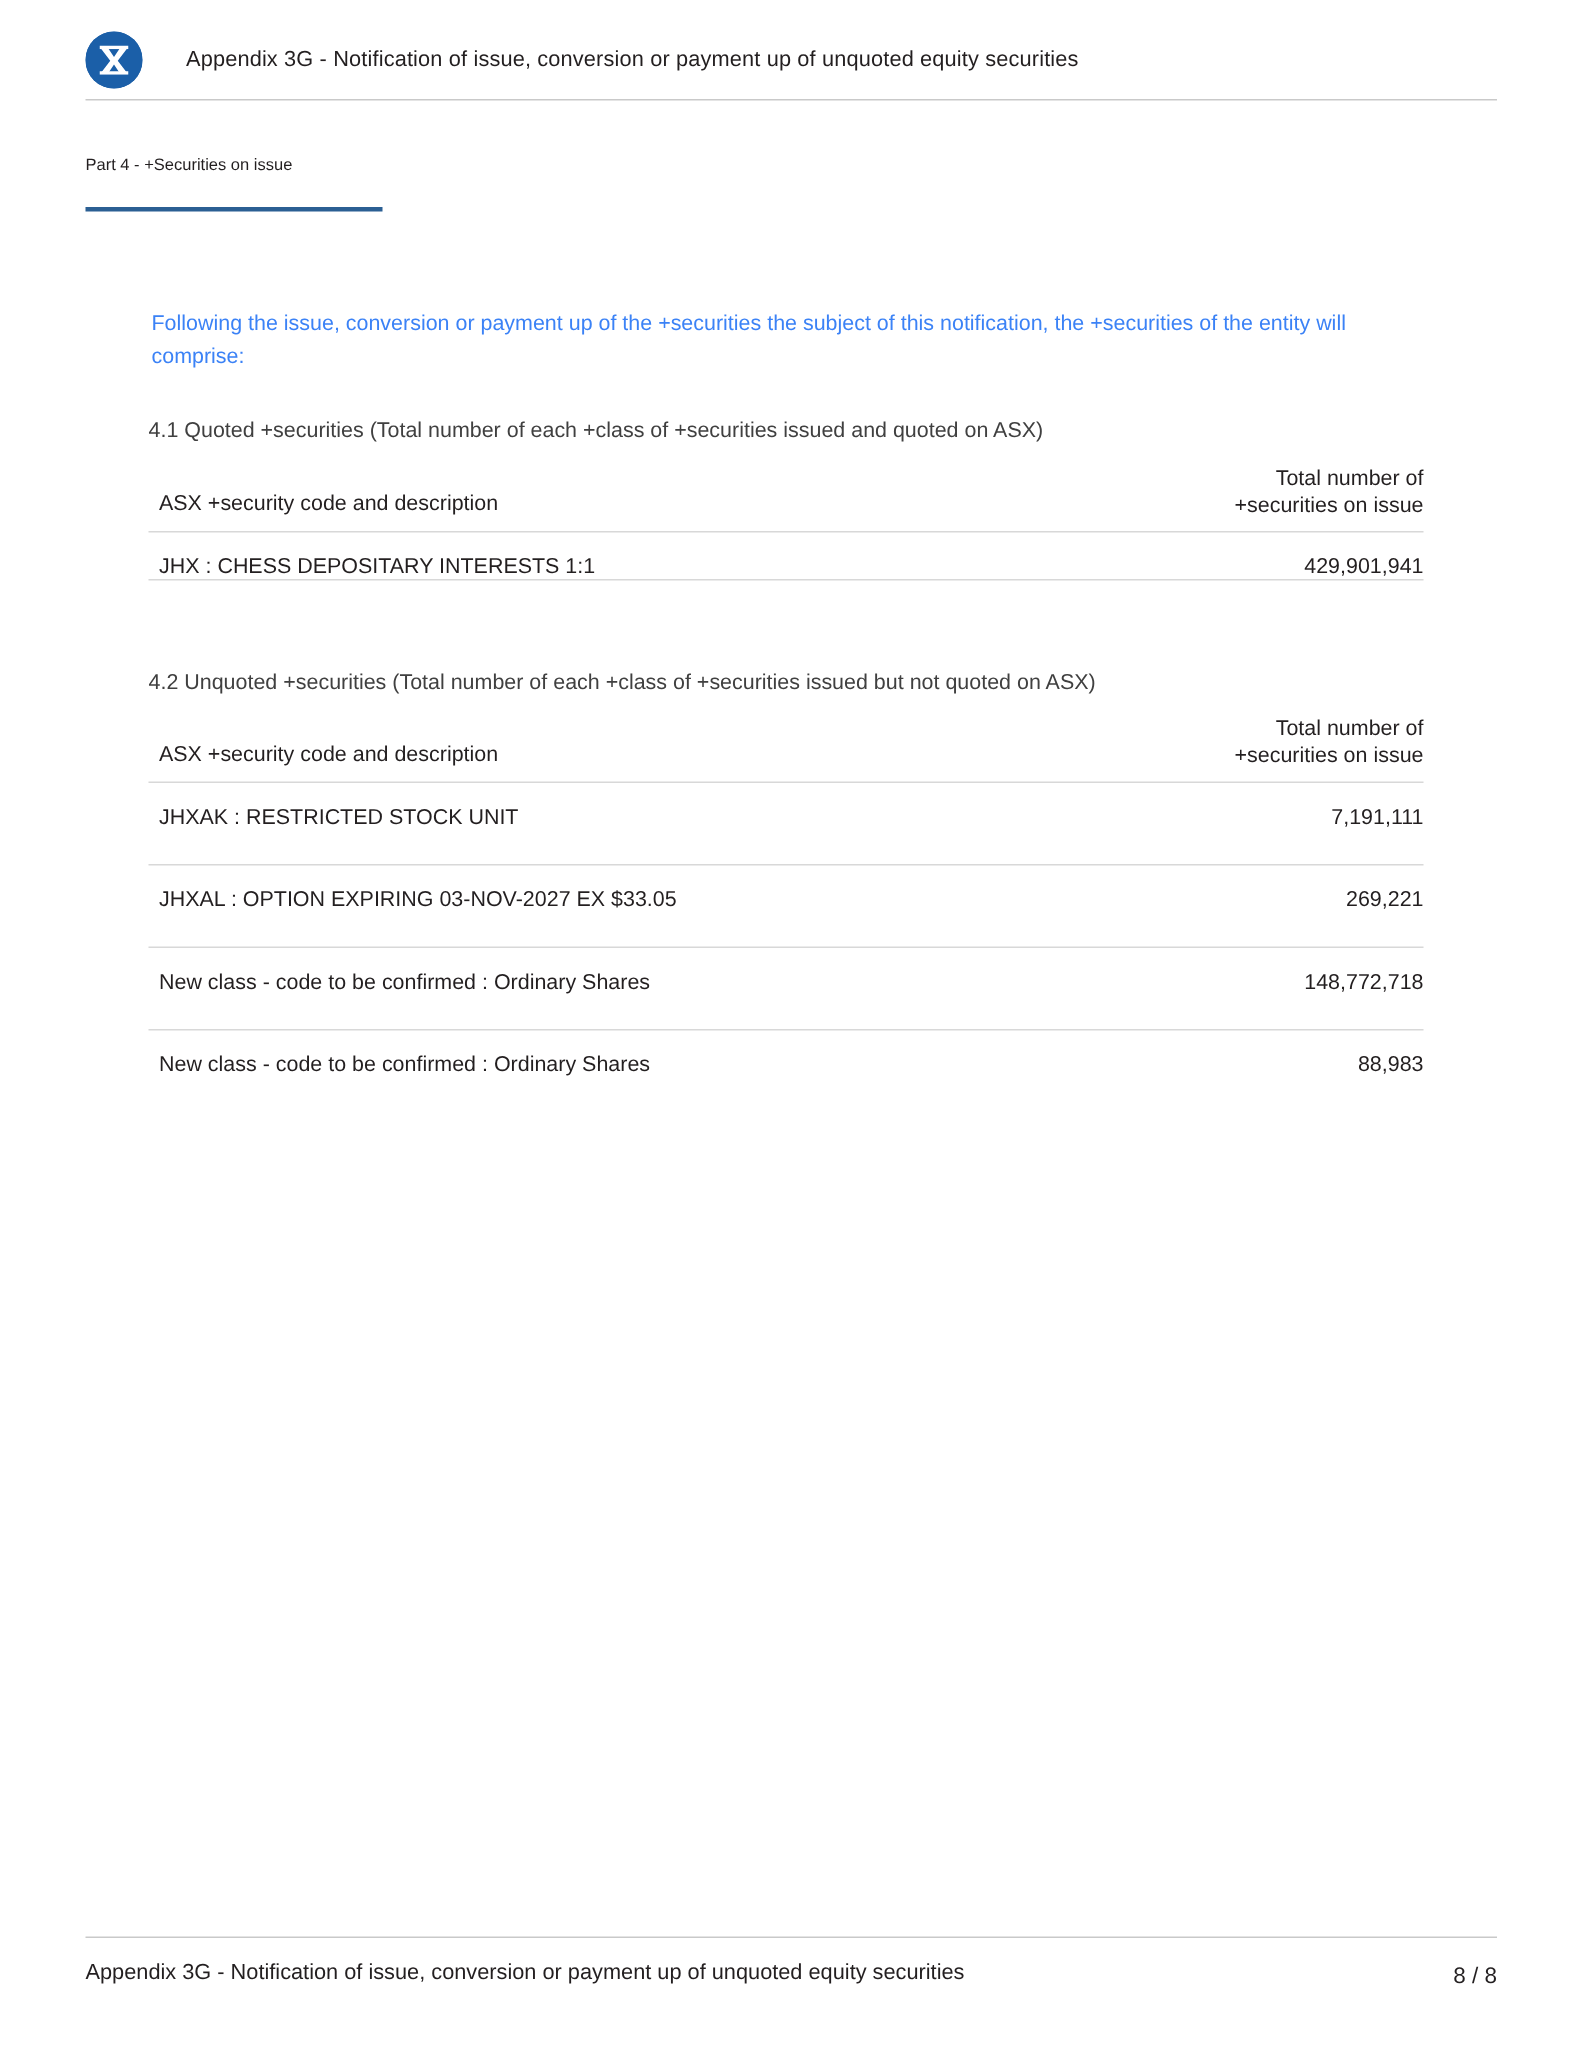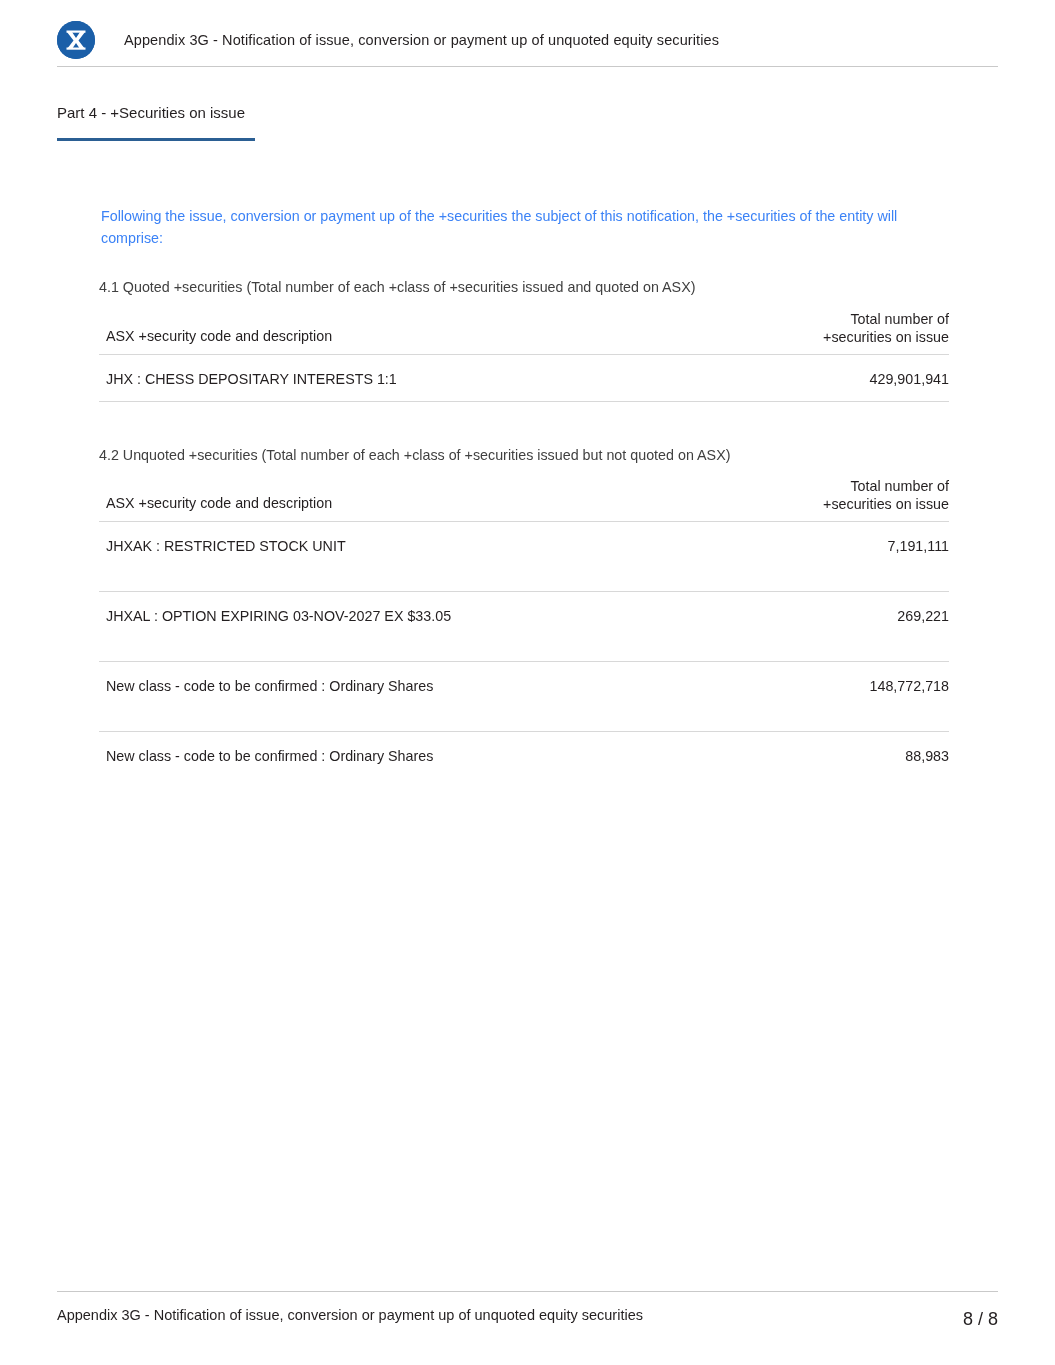--- a/index.html
+++ b/index.html
@@ -57,21 +57,21 @@
     width: 941px;
     height: 1px;
     background: #c9c9c9;
   }
 
   
   .part-title {
     position: absolute;
     left: 57px;
     top: 104px;
-    font-size: 15px;
+    font-size: 11px;
     color: #231f20;
   }
   .part-underline {
     position: absolute;
     left: 57px;
     top: 138px;
     width: 198px;
     height: 3px;
     background: #2b5f93;
   }
@@ -128,24 +128,24 @@
     padding-bottom: 2px;
   }
   .th-right {
     text-align: right;
     line-height: 18px;
     padding-right: 0px;
   }
   .row {
     display: flex;
     justify-content: space-between;
-    align-items: flex-start;
+    align-items: flex-end;
     height: 30px;
     border-top: 1px solid #d8d8d8;
-    padding-top: 16px;
+    padding-top: 1px;
   }
   .row .cell-desc { padding-left: 7px; }
   .row .cell-num { text-align: right; }
   .row-spacer-last {
     height: 1px;
     border-top: 1px solid #d8d8d8;
   }
   .gap { height: 23px; }
 
   
@@ -163,21 +163,21 @@
     top: 1307px;
     font-size: 14.5px;
     color: #231f20;
   }
   .footer-right {
     position: absolute;
     left: 898px;
     top: 1309px;
     width: 100px;
     text-align: right;
-    font-size: 18px;
+    font-size: 15px;
     color: #231f20;
   }
 </style>
 </head>
 <body>
 
 <div class="page">
 
   <div class="header">
     <div class="logo">

